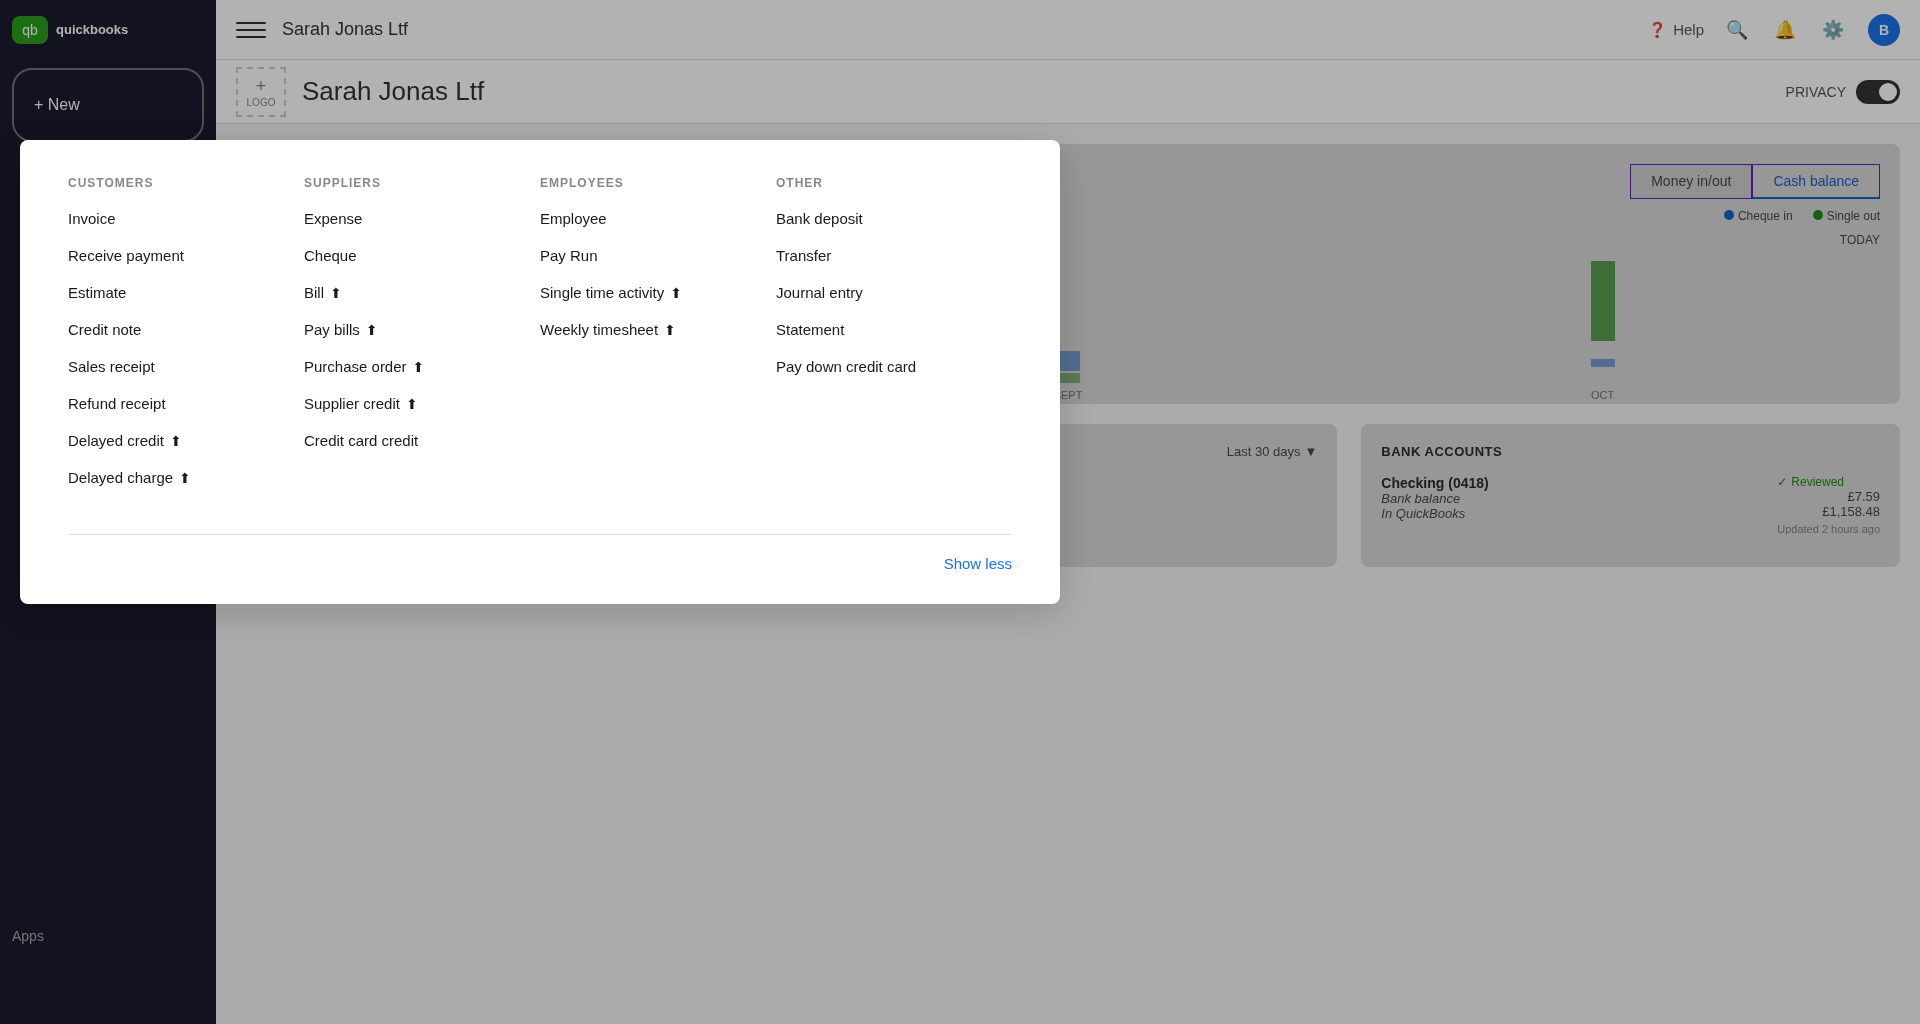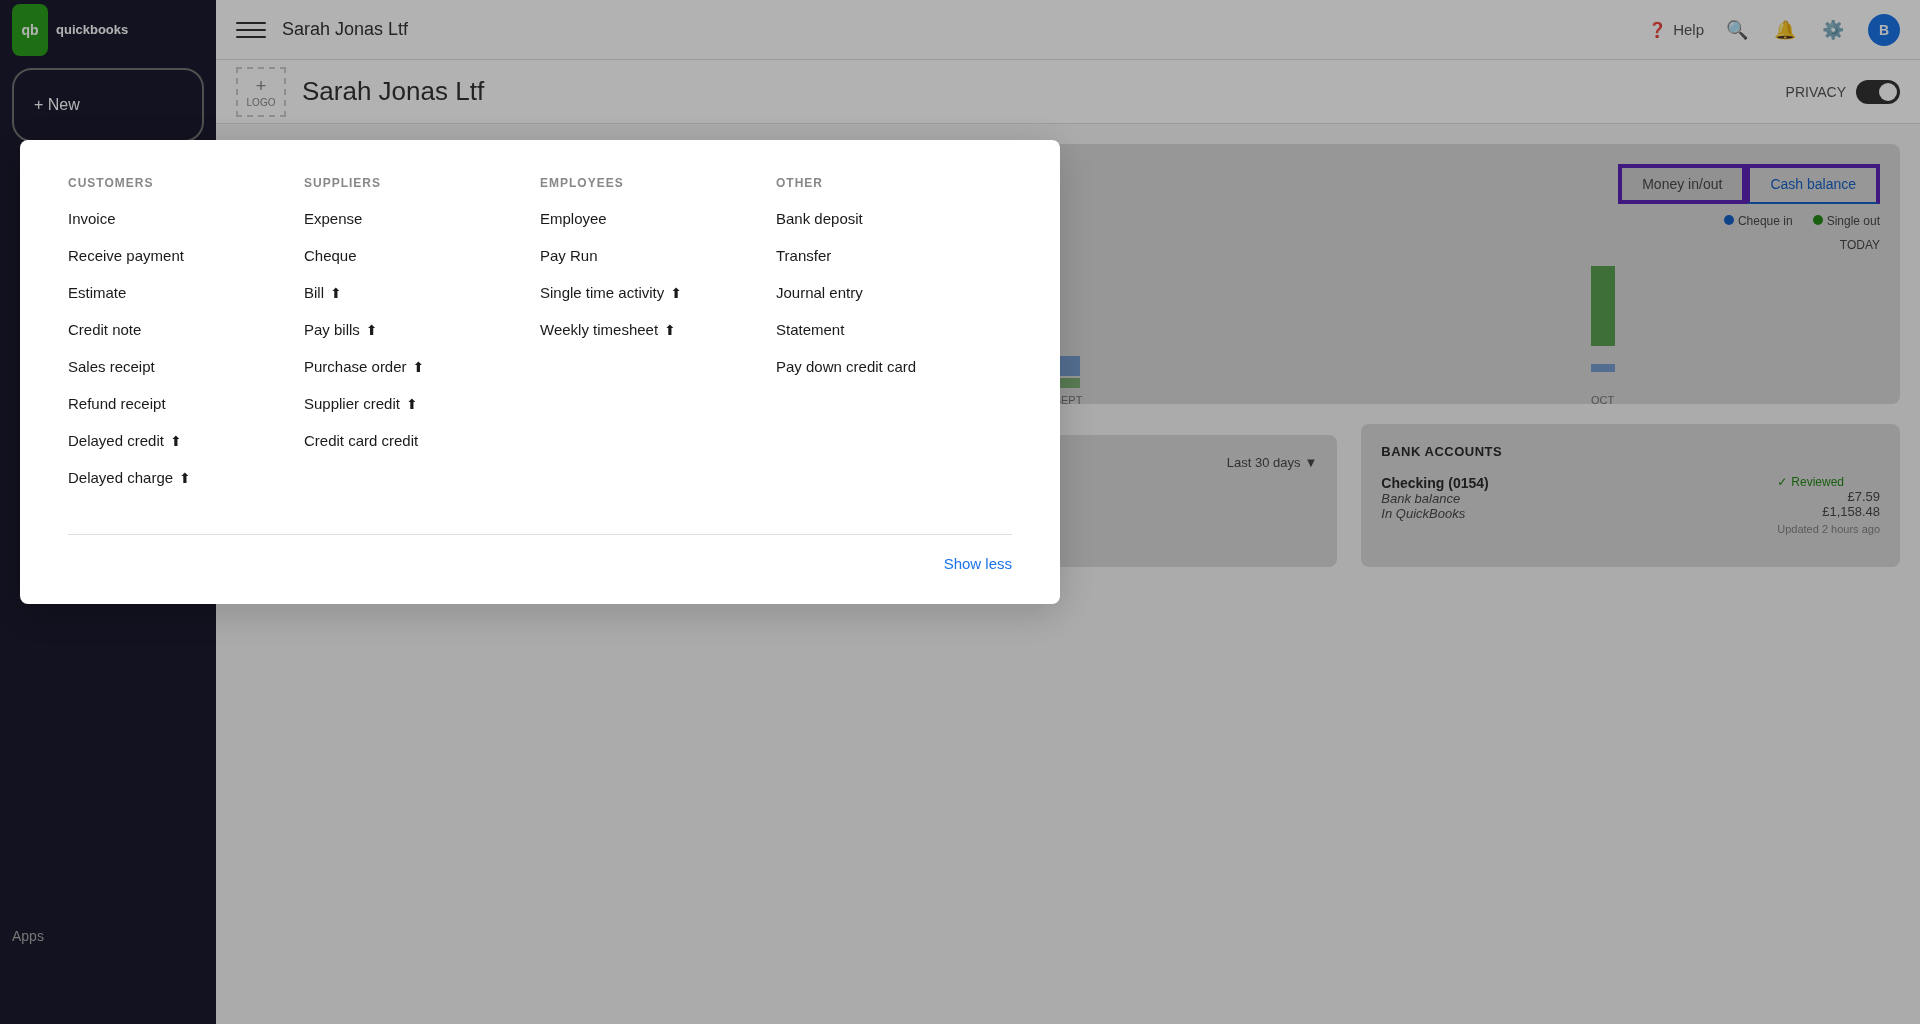--- a/index.html
+++ b/index.html
@@ -20,25 +20,25 @@
       align-items: center;
       padding: 16px 12px;
       height: 60px;
     }
     .qb-logo {
       display: flex;
       align-items: center;
       gap: 8px;
     }
     .qb-logo-icon {
-      width: 36px; height: 52px;
+      width: 36px; height: 28px;
       background: #2ca01c;
       border-radius: 8px;
       display: flex; align-items: center; justify-content: center;
-      color: white; font-weight: bold; font-size: 14px;
+      color: white; font-weight: normal; font-size: 14px;
     }
     .qb-logo-text {
       color: white;
       font-size: 13px;
       font-weight: 600;
       line-height: 1.2;
     }
     .new-btn {
       margin: 8px 12px;
       background: transparent;
@@ -183,21 +183,21 @@
     }
     .chart-tabs {
       display: flex;
       justify-content: flex-end;
       gap: 0;
       margin-bottom: 10px;
     }
     .chart-tab {
       padding: 8px 20px;
       background: #f5f5f5;
-      border: 4px solid #6d28d9;
+      border: 1px solid #6d28d9;
       cursor: pointer;
       font-size: 14px;
       color: #555;
     }
     .chart-tab.active {
       background: white;
       border-bottom: 2px solid #1a73e8;
       color: #1a73e8;
     }
     .chart-legend {
@@ -215,21 +215,20 @@
       display: flex;
       align-items: flex-end;
       gap: 20px;
       padding: 0 20px;
     }
 
     
     .bottom-cards {
       display: flex;
       gap: 24px;
-      align-items: flex-end;
     }
     .card {
       background: white;
       border-radius: 8px;
       padding: 20px;
       flex: 1;
     }
     .card-header {
       display: flex; align-items: center; justify-content: space-between;
       margin-bottom: 16px;
@@ -429,21 +428,21 @@
         </div>
         <div class="card-amount">£9.65</div>
         <div class="card-desc">Total expenses</div>
       </div>
       <div class="card">
         <div class="card-header">
           <span class="card-title">BANK ACCOUNTS</span>
         </div>
         <div class="bank-item">
           <div>
-            <div class="bank-name">Checking (0154)</div>
+            <div class="bank-name">Checking (0418)</div>
             <div class="bank-values">
               <div style="text-align:left; font-size:13px; color:#555;">Bank balance</div>
               <div style="text-align:left; font-size:13px; color:#555;">In QuickBooks</div>
             </div>
           </div>
           <div style="text-align:right;">
             <div class="reviewed-badge">
               <span style="color:#2ca01c;">✓</span>
               <span>Reviewed</span>
             </div>

